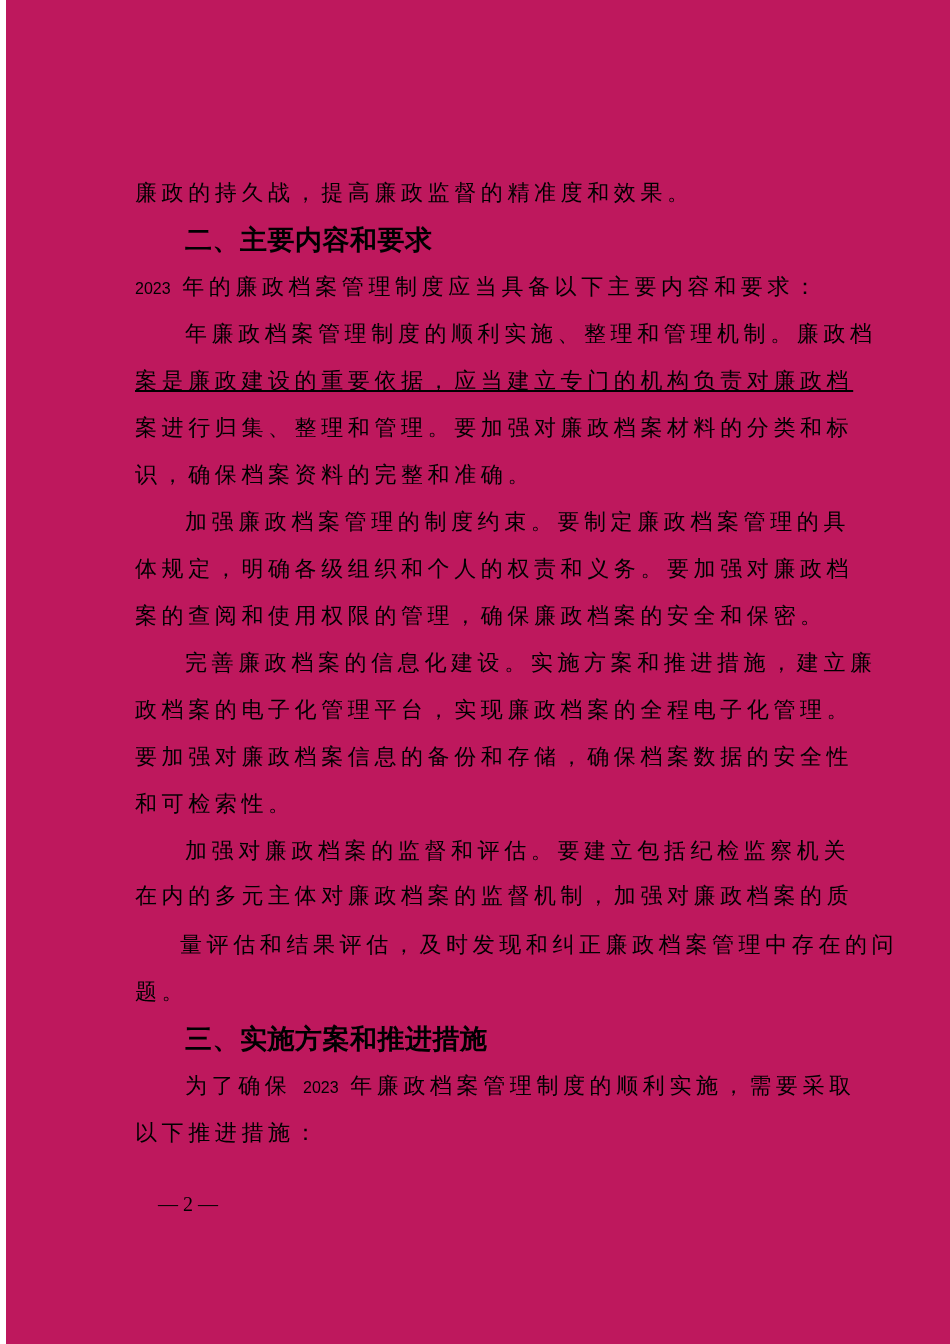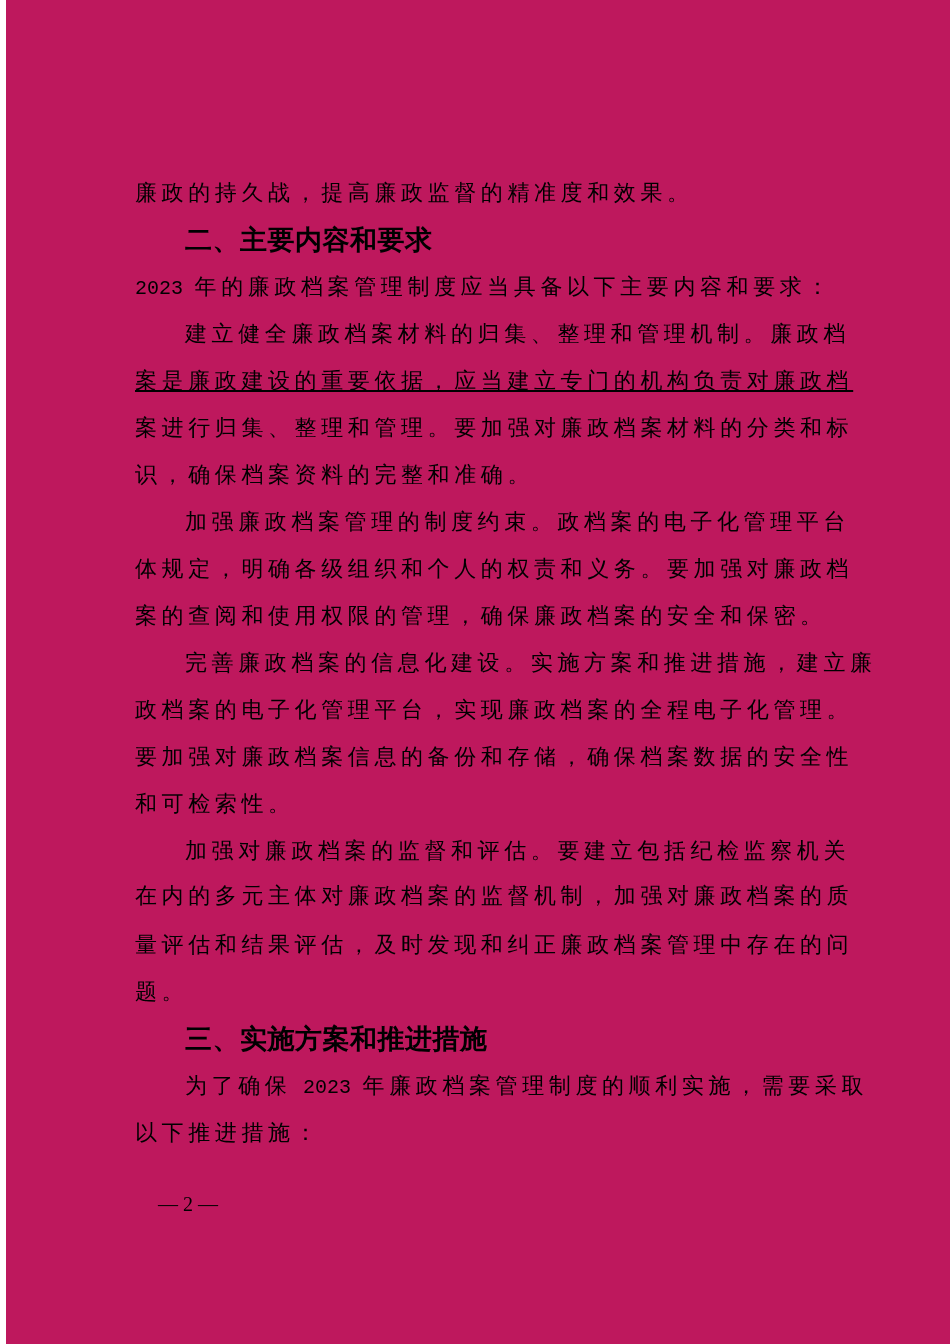--- a/index.html
+++ b/index.html
@@ -38,22 +38,22 @@
       letter-spacing: 4.6px;
       font-weight: 400;
     }
     .line.indent { left: 50px; }
     .line.heading {
       font-weight: 700;
       letter-spacing: 0.5px;
       font-size: 27px;
     }
     .num {
-      font-family: Liberation Mono, monospace;
-      font-size: 20px;
+      font-family: Liberation Sans, sans-serif;
+      font-size: 16px;
       letter-spacing: 0px;
     }
     .page-number {
       position: absolute;
       left: 152px;
       top: 1191px;
       font-family: "Liberation Serif", serif;
       font-size: 20px;
       line-height: 26px;
       white-space: nowrap;
@@ -71,34 +71,34 @@
 
     <div class="line indent heading" style="top:47px;">
       <span>二、主要内容和要求</span>
     </div>
 
     <div class="line" style="top:94px;">
       <span class="num">2023</span><span> 年的廉政档案管理制度应当具备以下主要内容和要求：</span>
     </div>
 
     <div class="line indent" style="top:141px;">
-      <span>建立健全廉政档案材料的归集、整理和管理机制。廉政档</span>
+      <span>年廉政档案管理制度的顺利实施、整理和管理机制。廉政档</span>
     </div>
     <div class="line" style="top:188px;text-decoration:underline;">
       <span>案是廉政建设的重要依据，应当建立专门的机构负责对廉政档</span>
     </div>
     <div class="line" style="top:235px;">
       <span>案进行归集、整理和管理。要加强对廉政档案材料的分类和标</span>
     </div>
     <div class="line" style="top:282px;">
       <span>识，确保档案资料的完整和准确。</span>
     </div>
 
     <div class="line indent" style="top:329px;">
-      <span>加强廉政档案管理的制度约束。政档案的电子化管理平台</span>
+      <span>加强廉政档案管理的制度约束。要制定廉政档案管理的具</span>
     </div>
     <div class="line" style="top:376px;">
       <span>体规定，明确各级组织和个人的权责和义务。要加强对廉政档</span>
     </div>
     <div class="line" style="top:423px;">
       <span>案的查阅和使用权限的管理，确保廉政档案的安全和保密。</span>
     </div>
 
     <div class="line indent" style="top:470px;">
       <span>完善廉政档案的信息化建设。实施方案和推进措施，建立廉</span>
@@ -112,21 +112,21 @@
     <div class="line" style="top:611px;">
       <span>和可检索性。</span>
     </div>
 
     <div class="line indent" style="top:658px;">
       <span>加强对廉政档案的监督和评估。要建立包括纪检监察机关</span>
     </div>
     <div class="line" style="top:705px;font-family:Liberation Mono, monospace;">
       <span>在内的多元主体对廉政档案的监督机制，加强对廉政档案的质</span>
     </div>
-    <div class="line" style="top:752px;">
+    <div class="line" style="top:752px;margin-left:45px;">
       <span>量评估和结果评估，及时发现和纠正廉政档案管理中存在的问</span>
     </div>
     <div class="line" style="top:799px;">
       <span>题。</span>
     </div>
 
     <div class="line indent heading" style="top:846px;">
       <span>三、实施方案和推进措施</span>
     </div>
 

